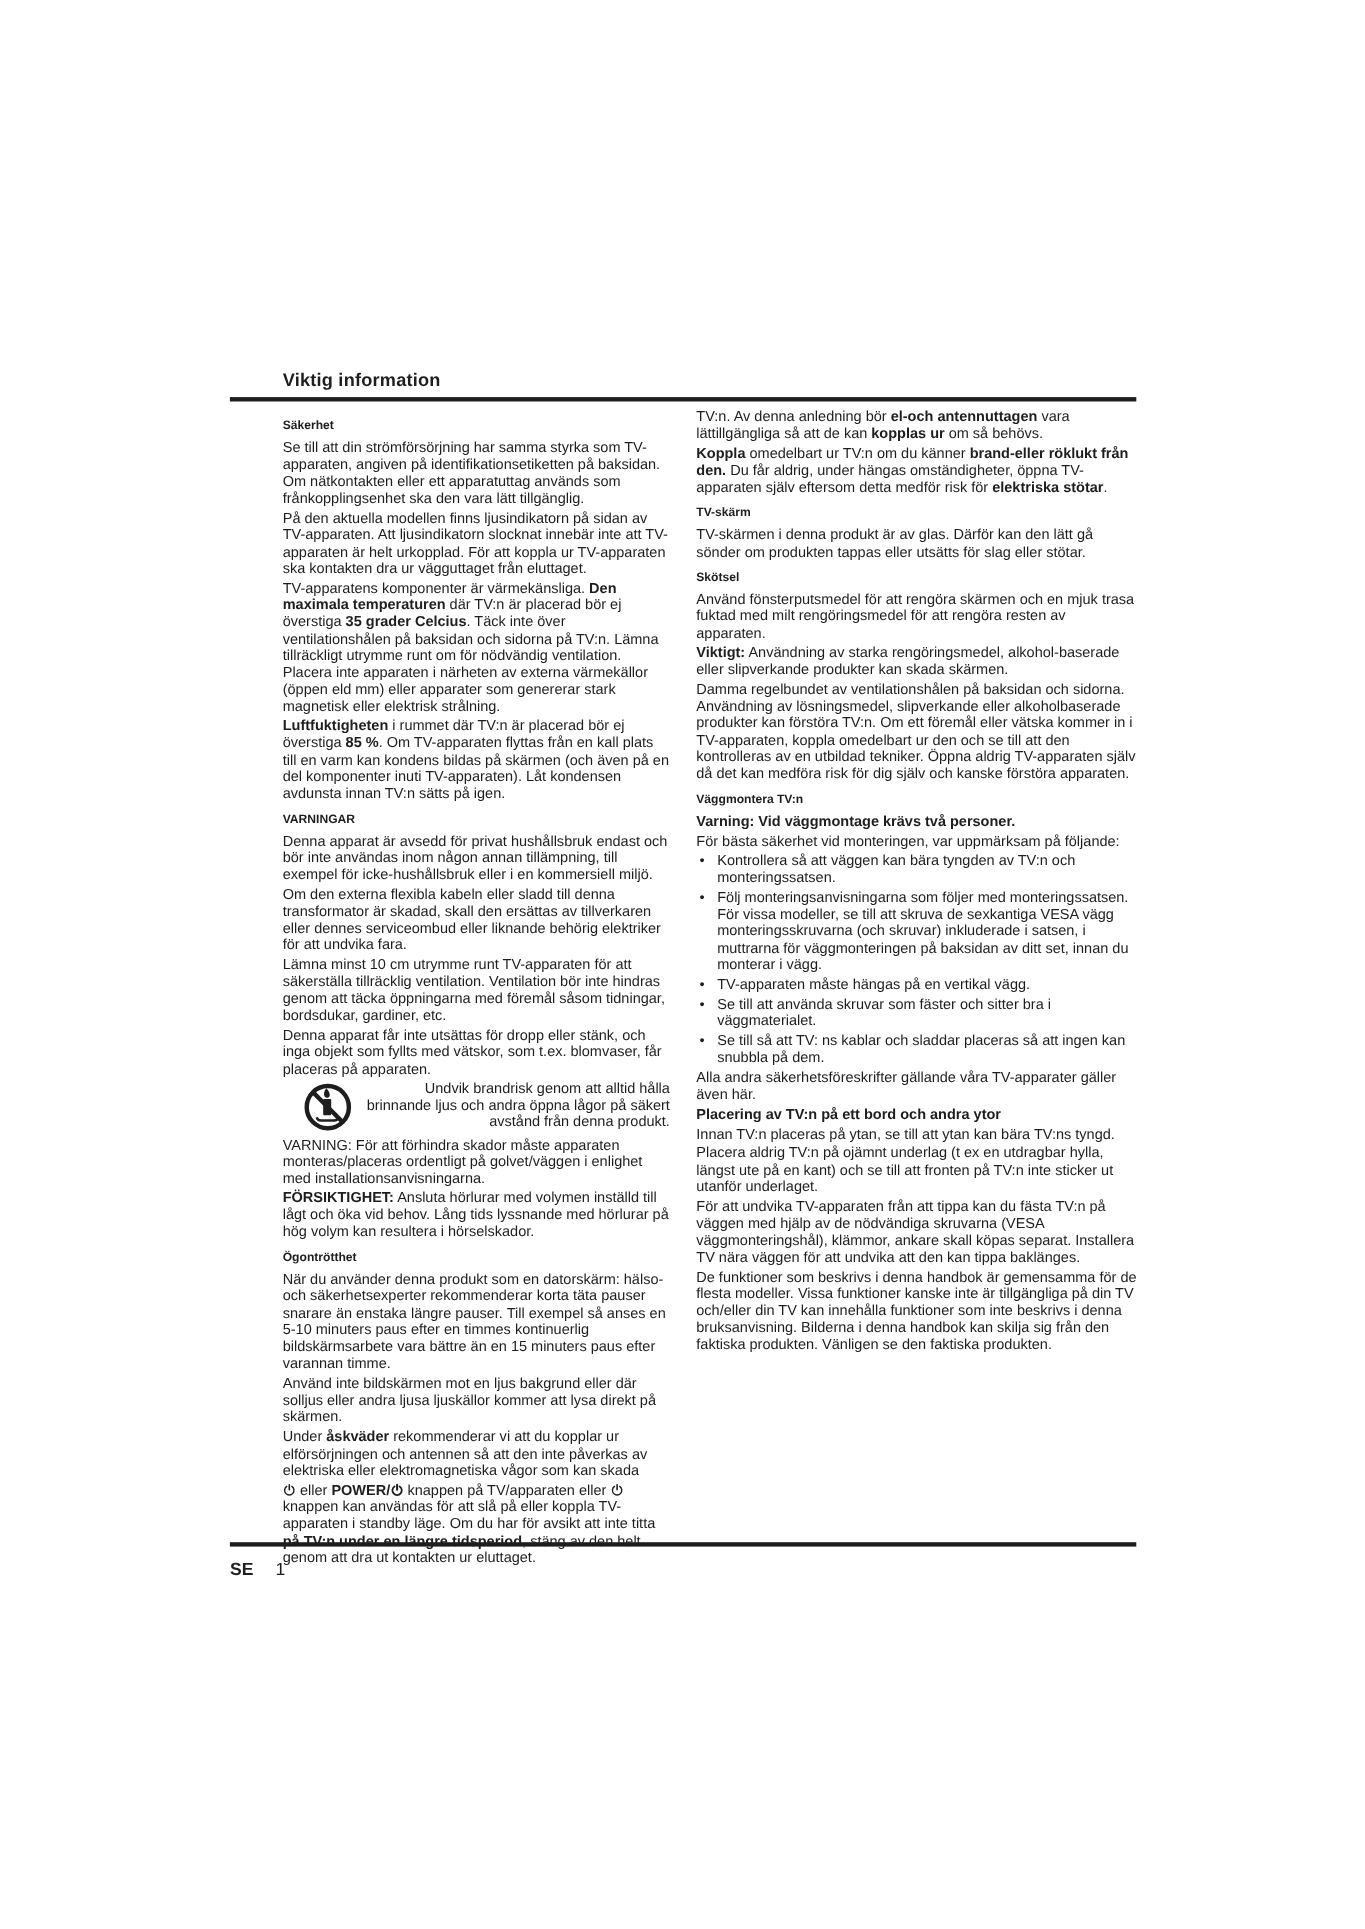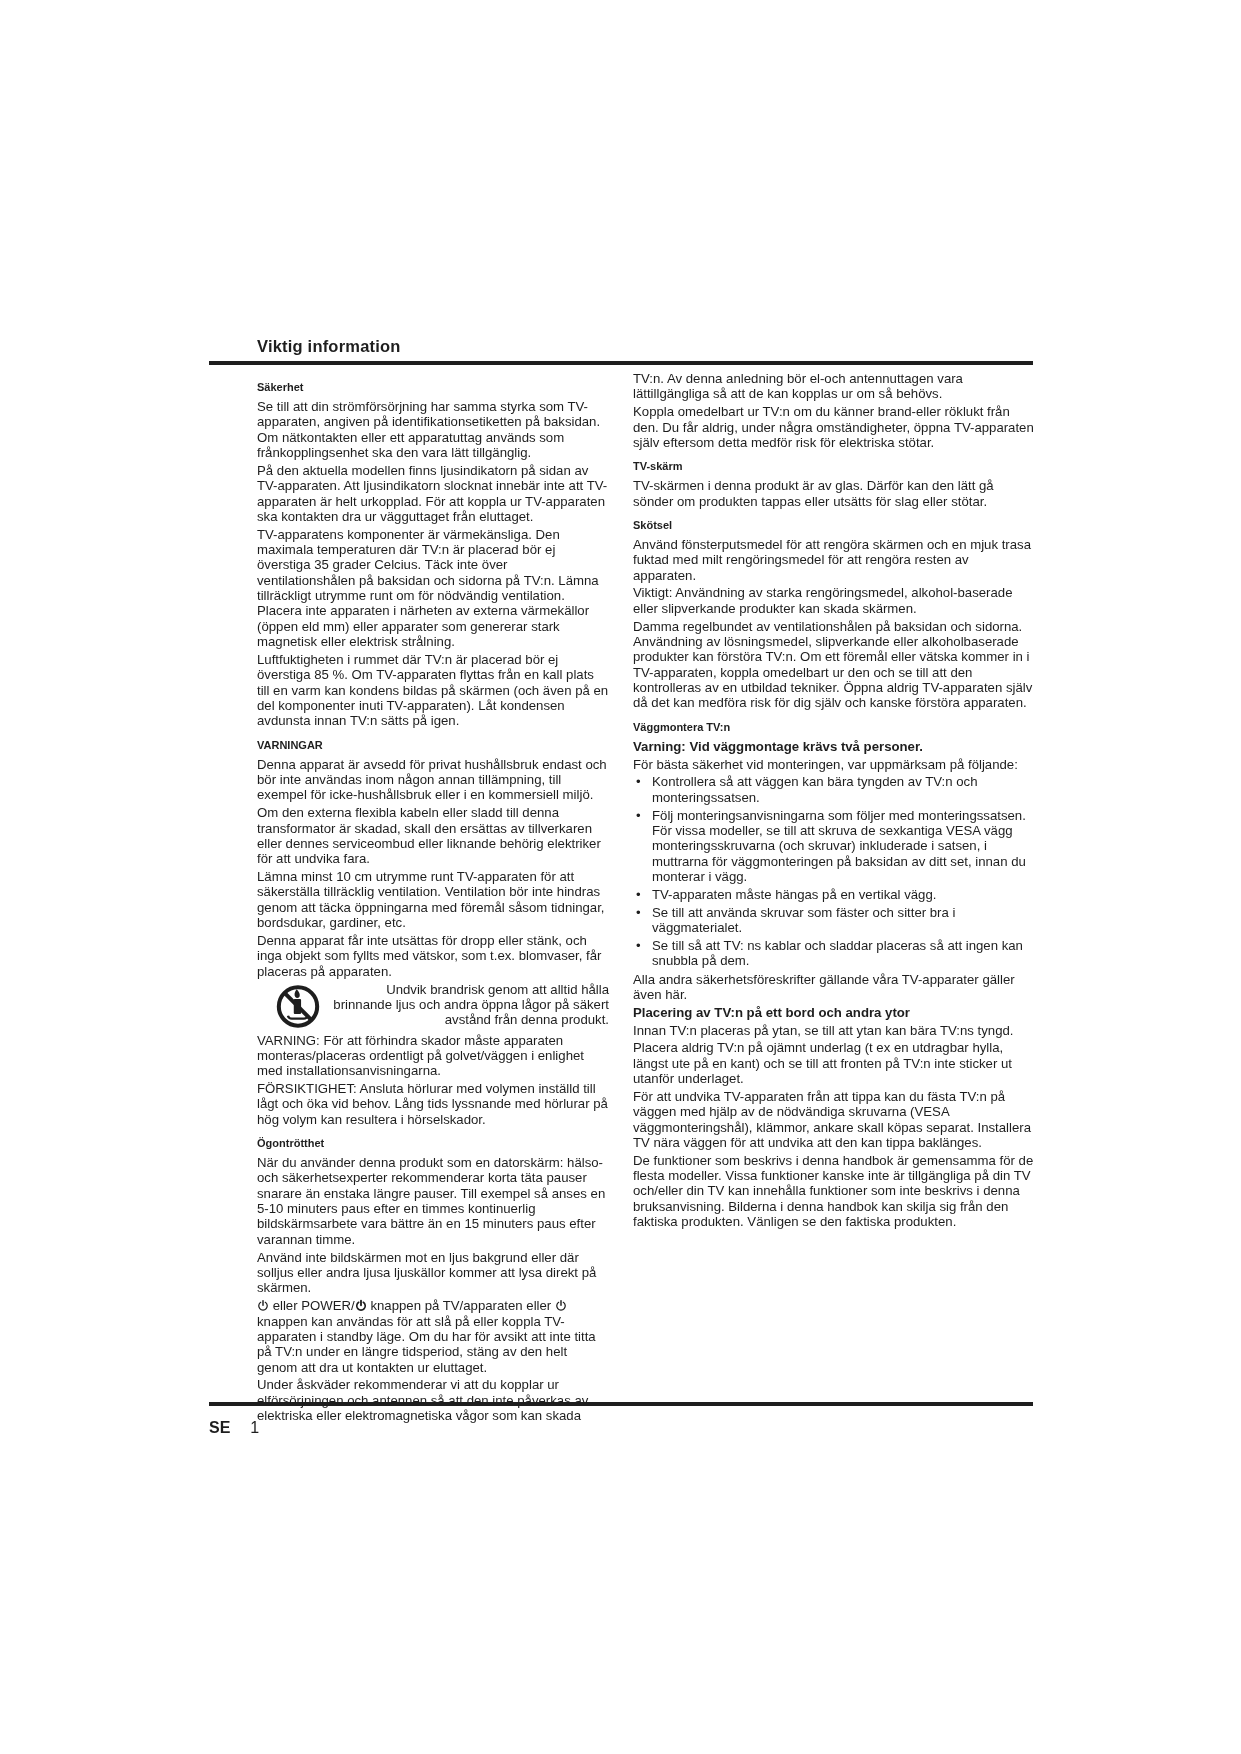--- a/index.html
+++ b/index.html
@@ -13,21 +13,21 @@
   .page-title{margin:0 0 0 48px;font-size:16.5px;line-height:20px;font-weight:700;letter-spacing:.2px;}
   .rule{height:4px;background:#1e1e1e;}
   .header .rule{margin-top:5px;}
   .columns{position:absolute;left:257px;top:371px;width:778px;display:flex;gap:24px;}
   .col{font-size:13.2px;line-height:15.35px;}
   .col-left{width:352px;}
   .col-right{width:402px;}
   .col p{margin:0 0 2.5px 0;}
   .col h3{margin:7px 0 3px 0;font-size:11px;line-height:18px;font-weight:700;}
   .subheading{font-weight:700;margin:4px 0 2px 0;}
-  .b{font-weight:400;}
+  .b{font-weight:700;}
   .icon-para{display:flex;align-items:flex-start;gap:10px;margin:2px 0 3px 18px;text-align:right;}
   .icon-para .flame-icon{flex:0 0 46px;height:48px;}
   .icon-para p{margin:0;flex:1;}
   ul.bullets{margin:1px 0 3px 0;padding:0;list-style:none;}
   ul.bullets li{position:relative;padding-left:19px;margin:0 0 2.5px 0;}
   .bullet-marker{position:absolute;left:3px;top:0;}
   .pwr{display:inline-block;}
   .pwr svg{vertical-align:-2px;}
   .pwr svg line{stroke-width:2.9;}
   .pwr svg path{stroke-width:2.5;}
@@ -70,41 +70,41 @@
     <line x1="10.2" y1="10.6" x2="38" y2="38.6" stroke="#1e1e1e" stroke-width="4.2"></line>
   </svg>
 </span>
           <p><span>Undvik brandrisk genom att alltid hålla brinnande ljus och andra öppna lågor på säkert avstånd från denna produkt.</span></p>
         </div>
         <p><span>VARNING: För att förhindra skador måste apparaten monteras/placeras ordentligt på golvet/väggen i enlighet med installationsanvisningarna.</span></p>
         <p><span class="b">FÖRSIKTIGHET:</span><span> Ansluta hörlurar med volymen inställd till lågt och öka vid behov. Lång tids lyssnande med hörlurar på hög volym kan resultera i hörselskador.</span></p>
         <h3>Ögontrötthet</h3>
         <p><span>När du använder denna produkt som en datorskärm: hälso- och säkerhetsexperter rekommenderar korta täta pauser snarare än enstaka längre pauser. Till exempel så anses en 5-10 minuters paus efter en timmes kontinuerlig bildskärmsarbete vara bättre än en 15 minuters paus efter varannan timme.</span></p>
         <p><span>Använd inte bildskärmen mot en ljus bakgrund eller där solljus eller andra ljusa ljuskällor kommer att lysa direkt på skärmen.</span></p>
+        <p><span>Under </span><span class="b">åskväder</span><span> rekommenderar vi att du kopplar ur elförsörjningen och antennen så att den inte påverkas av elektriska eller elektromagnetiska vågor som kan skada</span></p>
         <p><span class="pwr">
   <svg viewBox="0 0 24 24" width="12" height="13" aria-hidden="true">
     <line x1="12" y1="2.5" x2="12" y2="11.5" stroke="currentColor" stroke-linecap="round"></line>
     <path d="M7.4 5.6 A 8.5 8.5 0 1 0 16.6 5.6" fill="none" stroke="currentColor" stroke-linecap="round"></path>
   </svg>
 </span><span> eller </span><span class="b">POWER/</span><span class="pwr b">
   <svg viewBox="0 0 24 24" width="12" height="13" aria-hidden="true">
     <line x1="12" y1="2.5" x2="12" y2="11.5" stroke="currentColor" stroke-linecap="round"></line>
     <path d="M7.4 5.6 A 8.5 8.5 0 1 0 16.6 5.6" fill="none" stroke="currentColor" stroke-linecap="round"></path>
   </svg>
 </span><span> knappen på TV/apparaten eller </span><span class="pwr">
   <svg viewBox="0 0 24 24" width="12" height="13" aria-hidden="true">
     <line x1="12" y1="2.5" x2="12" y2="11.5" stroke="currentColor" stroke-linecap="round"></line>
     <path d="M7.4 5.6 A 8.5 8.5 0 1 0 16.6 5.6" fill="none" stroke="currentColor" stroke-linecap="round"></path>
   </svg>
 </span><span>knappen kan användas för att slå på eller koppla TV-apparaten i standby läge. Om du har för avsikt att inte titta </span><span class="b">på TV:n under en längre tidsperiod</span><span>, stäng av den helt genom att dra ut kontakten ur eluttaget.</span></p>
-        <p><span>Under </span><span class="b">åskväder</span><span> rekommenderar vi att du kopplar ur elförsörjningen och antennen så att den inte påverkas av elektriska eller elektromagnetiska vågor som kan skada</span></p>
       </div>
     <div class="col col-right" id="col-right">
         <p><span>TV:n. Av denna anledning bör </span><span class="b">el-och antennuttagen</span><span> vara lättillgängliga så att de kan </span><span class="b">kopplas ur</span><span> om så behövs.</span></p>
-        <p><span class="b">Koppla</span><span> omedelbart ur TV:n om du känner </span><span class="b">brand-eller röklukt från den.</span><span> Du får aldrig, under några omständigheter, öppna TV-apparaten själv eftersom detta medför risk för </span><span class="b">elektriska stötar</span><span>.</span></p>
+        <p><span class="b">Koppla</span><span> omedelbart ur TV:n om du känner </span><span class="b">brand-eller röklukt från den.</span><span> Du får aldrig, under hängas omständigheter, öppna TV-apparaten själv eftersom detta medför risk för </span><span class="b">elektriska stötar</span><span>.</span></p>
         <h3>TV-skärm</h3>
         <p><span>TV-skärmen i denna produkt är av glas. Därför kan den lätt gå sönder om produkten tappas eller utsätts för slag eller stötar.</span></p>
         <h3>Skötsel</h3>
         <p><span>Använd fönsterputsmedel för att rengöra skärmen och en mjuk trasa fuktad med milt rengöringsmedel för att rengöra resten av apparaten.</span></p>
         <p><span class="b">Viktigt:</span><span> Användning av starka rengöringsmedel, alkohol-baserade eller slipverkande produkter kan skada skärmen.</span></p>
         <p><span>Damma regelbundet av ventilationshålen på baksidan och sidorna. Användning av lösningsmedel, slipverkande eller alkoholbaserade produkter kan förstöra TV:n. Om ett föremål eller vätska kommer in i TV-apparaten, koppla omedelbart ur den och se till att den kontrolleras av en utbildad tekniker. Öppna aldrig TV-apparaten själv då det kan medföra risk för dig själv och kanske förstöra apparaten.</span></p>
         <h3>Väggmontera TV:n</h3>
         <p class="subheading">Varning: Vid väggmontage krävs två personer.</p>
         <p><span>För bästa säkerhet vid monteringen, var uppmärksam på följande:</span></p>
         <ul class="bullets">

